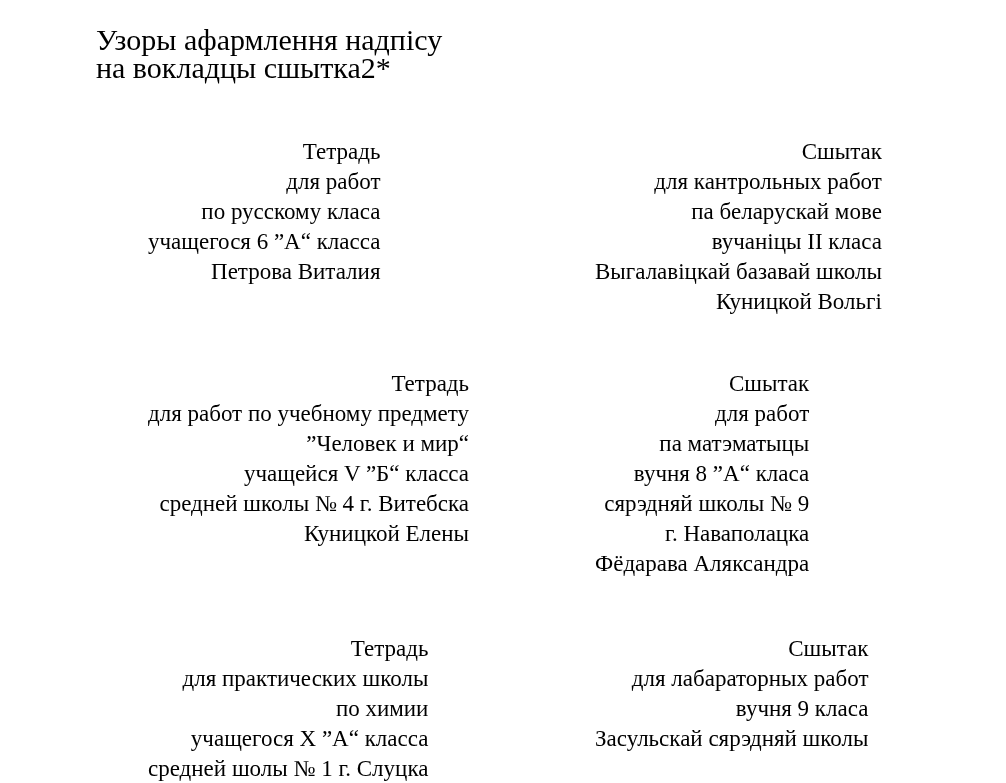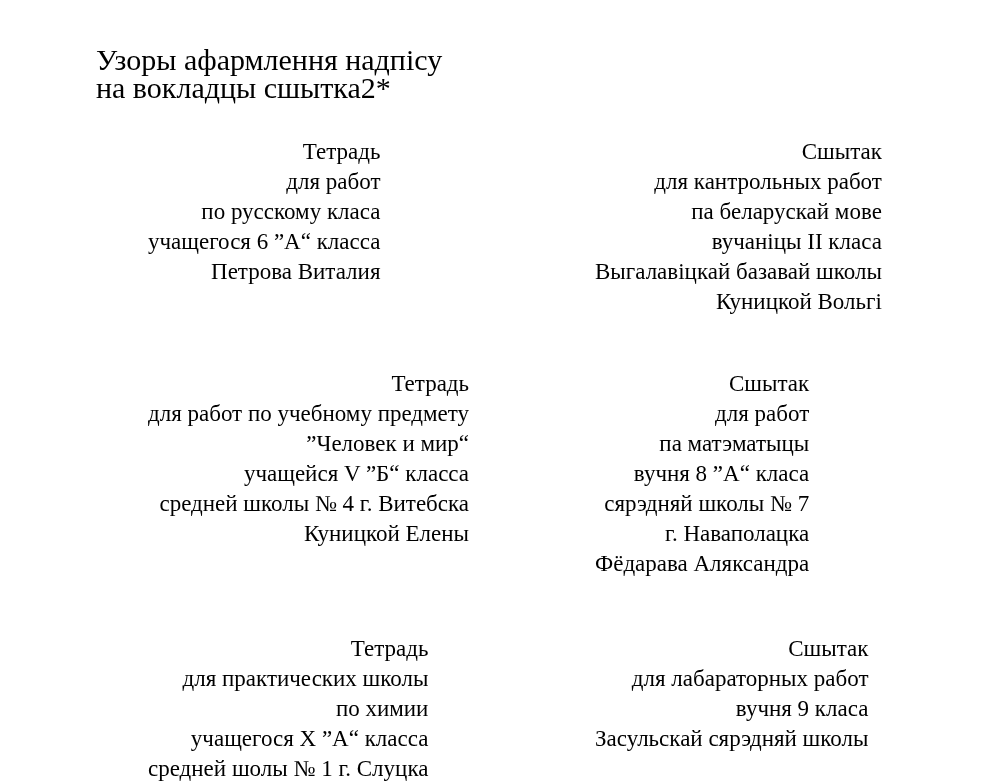--- a/index.html
+++ b/index.html
@@ -12,21 +12,20 @@
     font-family: "Liberation Serif", "DejaVu Serif", serif;
     overflow: hidden;
   }
   .title {
     position: absolute;
     left: 96px;
     top: 26px;
     font-size: 30px;
     line-height: 28px;
     white-space: nowrap;
-    margin-top: 20px;
   }
   .row { position: absolute; left: 0; width: 100%; height: 0; }
   .row-1 { top: 137px; }
   .row-2 { top: 369px; }
   .row-3 { top: 634px; }
   .col {
     position: absolute;
     top: 0;
     font-size: 23px;
     line-height: 30px;
@@ -71,21 +70,21 @@
       <div>”Человек и мир“</div>
       <div>учащейся V ”Б“ класса</div>
       <div>средней школы № 4 г. Витебска</div>
       <div>Куницкой Елены</div>
     </div>
     <div class="col col-right">
       <div>Сшытак</div>
       <div>для работ</div>
       <div>па матэматыцы</div>
       <div>вучня 8 ”А“ класа</div>
-      <div>сярэдняй школы № 7</div>
+      <div>сярэдняй школы № 9</div>
       <div>г. Наваполацка</div>
       <div>Фёдарава Аляксандра</div>
     </div>
   </section>
 
   <section class="row row-3">
     <div class="col col-left">
       <div>Тетрадь</div>
       <div>для практических школы</div>
       <div>по химии</div>

